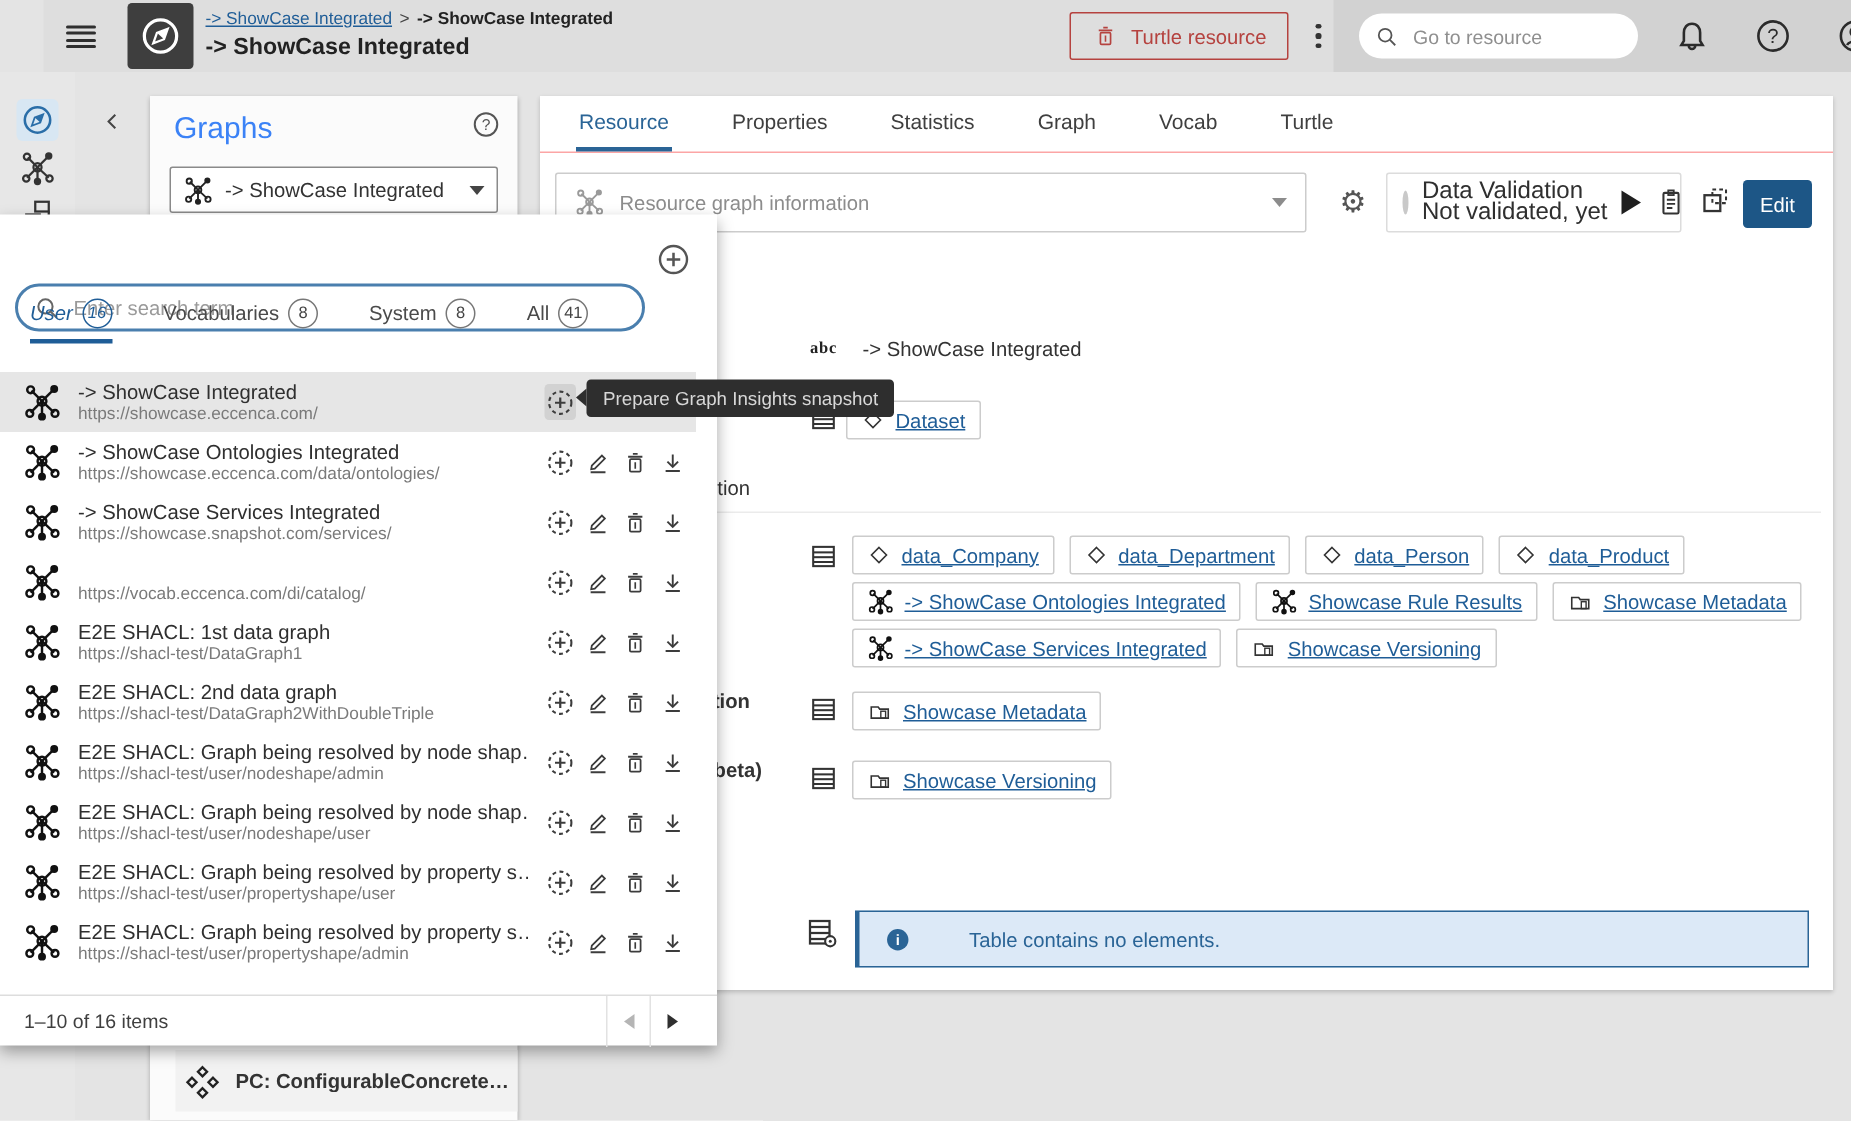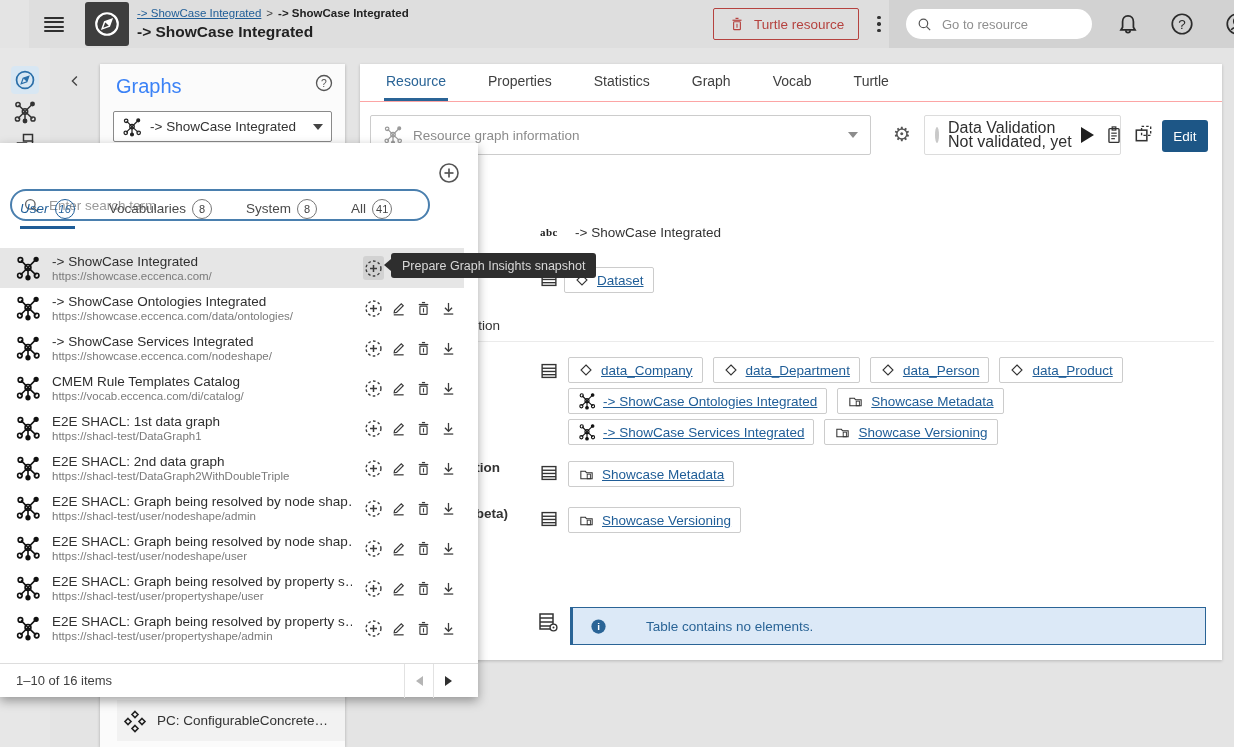--- a/index.html
+++ b/index.html
@@ -33,21 +33,21 @@
   .rail-ic.active { background:#d8e7f3; }
 
   
   .gpanel { position:absolute; left:100px; top:64px; width:245px; height:683px; background:#fbfbfb; box-shadow:0 1px 3px rgba(0,0,0,.25); z-index:2; }
   .collapse-btn { position:absolute; left:62px; top:68px; width:26px; height:26px; display:flex; align-items:center; justify-content:center; cursor:pointer; z-index:2; }
   .gpanel-title { position:absolute; left:16px; top:11px; font-size:20px; color:#3b82f6; }
   .gpanel-help { position:absolute; left:214px; top:9px; width:20px; height:20px; cursor:pointer; }
   .gselect { position:absolute; left:13px; top:47px; width:219px; height:31px; border:1px solid #8a8a8a; border-radius:2px; background:#fff; display:flex; align-items:center; gap:8px; padding:0 8px; cursor:pointer; }
   .gselect .lbl { font-size:13.5px; color:#333; flex:1; white-space:nowrap; overflow:hidden; }
   .caret-dn { width:0; height:0; border-left:5px solid transparent; border-right:5px solid transparent; border-top:6px solid #444; }
-  .tree-row { position:absolute; left:17px; top:636px; width:228px; height:41px; background:#f2f2f2; display:flex; align-items:center; gap:10px; padding:0 6px; cursor:pointer; }
+  .tree-row { position:absolute; left:17px; top:636px; width:228px; height:41px; background:#f2f2f2; display:flex; align-items:center; gap:10px; padding:0 6px; cursor:pointer;font-weight:bold; }
   .tree-row .t-lbl { font-size:13.5px; color:#333; white-space:nowrap; overflow:hidden; }
 
   
   .dropdown { position:absolute; left:0; top:143px; width:478px; height:554px; background:#fff; box-shadow:0 4px 10px rgba(0,0,0,.35); z-index:5; }
   .dd-search { position:absolute; left:10px; top:14px; width:420px; height:32px; border:2px solid #4a7fae; border-radius:17px; display:flex; align-items:center; gap:8px; padding:0 10px; background:#fff;margin-top:32px; }
   .dd-search input { border:none; outline:none; flex:1; font-size:13.5px; color:#333; background:transparent; font-family:inherit; }
   .dd-search input::placeholder { color:#9a9a9a; }
   .dd-plus { position:absolute; left:437px; top:18px; width:24px; height:24px; cursor:pointer; }
   .dd-tabs { position:absolute; left:20px; top:56px; height:30px; display:flex; gap:34px; }
   .dd-tab { display:flex; align-items:center; gap:6px; font-size:13.5px; color:#4a4a4a; cursor:pointer; padding-bottom:8px; border-bottom:3px solid transparent; }
@@ -434,20 +434,28 @@
       <span class="chip">
           <span>
             <svg width="18" height="18" viewBox="0 0 24 24" style="color:#111">
               <use href="#i-graph"></use>
             </svg>
           </span>
           <span class="c-lb">-&gt; ShowCase Ontologies Integrated</span>
         </span>
       <span class="chip">
           <span>
+            <svg width="18" height="18" viewBox="0 0 24 24" style="color:#111">
+              <use href="#i-graph"></use>
+            </svg>
+          </span>
+          <span class="c-lb">Showcase Rule Results</span>
+        </span>
+      <span class="chip">
+          <span>
             <svg width="17" height="17" viewBox="0 0 24 24" style="color:#333">
               <use href="#i-folder"></use>
             </svg>
           </span>
           <span class="c-lb">Showcase Metadata</span>
         </span>
     </div>
     <div class="chiprow" style="left:208px; top:355px">
       <span class="chip">
           <span>
@@ -597,21 +605,21 @@
           </span>
       </div>
     </div>
     <div class="g-row" style="top:185px">
       <span class="g-ic">
           <svg width="26" height="26" viewBox="0 0 24 24" style="color:#111">
             <use href="#i-graph"></use>
           </svg>
         </span>
       <div class="g-title">-&gt; ShowCase Services Integrated</div>
-      <div class="g-url">https://showcase.eccenca.com/nodeshape/</div>
+      <div class="g-url">https://showcase.snapshot.com/services/</div>
       <div class="g-acts">
         <span class="act">
             <svg width="21" height="21" viewBox="0 0 24 24">
               <use href="#i-plusdash"></use>
             </svg>
           </span>
         <span class="act">
             <svg width="19" height="19" viewBox="0 0 24 24">
               <use href="#i-pencil"></use>
             </svg>
@@ -627,21 +635,20 @@
             </svg>
           </span>
       </div>
     </div>
     <div class="g-row" style="top:225px">
       <span class="g-ic">
           <svg width="26" height="26" viewBox="0 0 24 24" style="color:#111">
             <use href="#i-graph"></use>
           </svg>
         </span>
-      <div class="g-title">CMEM Rule Templates Catalog</div>
       <div class="g-url">https://vocab.eccenca.com/di/catalog/</div>
       <div class="g-acts">
         <span class="act">
             <svg width="21" height="21" viewBox="0 0 24 24">
               <use href="#i-plusdash"></use>
             </svg>
           </span>
         <span class="act">
             <svg width="19" height="19" viewBox="0 0 24 24">
               <use href="#i-pencil"></use>

